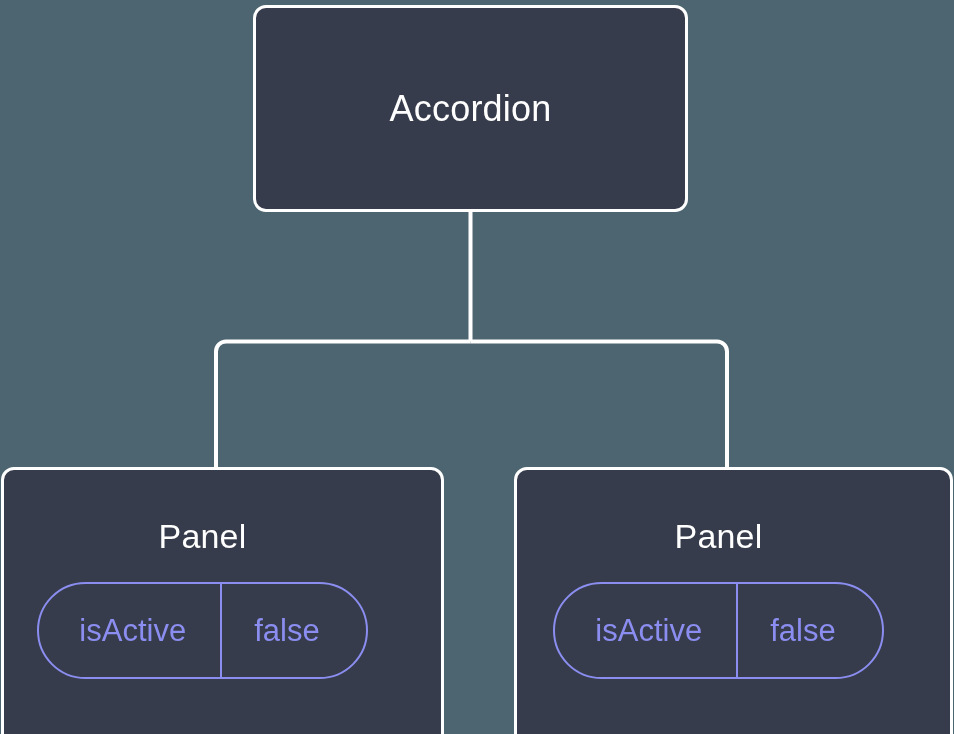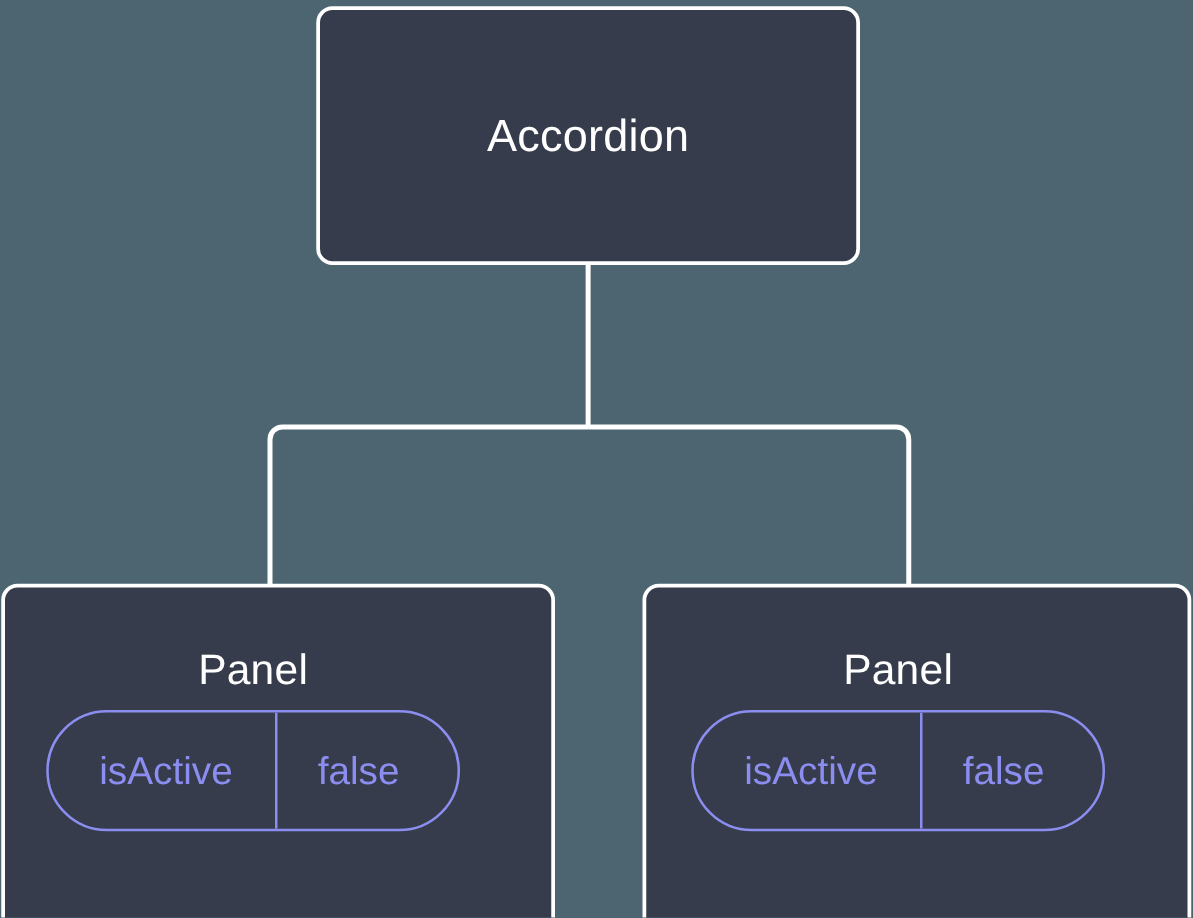--- a/index.html
+++ b/index.html
@@ -80,20 +80,21 @@
 
   .node-root .node-title {
     font-size: 36px;
   }
 
   
   .child-inner {
     display: flex;
     flex-direction: column;
     align-items: center;
+    gap: 14px;
   }
 
   .node-child-left .child-inner  { margin-right: 40px; }
   .node-child-right .child-inner { margin-right: 30px; }
 
   
   .prop-pill {
     margin-top: 12px;
     display: flex;
     align-items: stretch;

